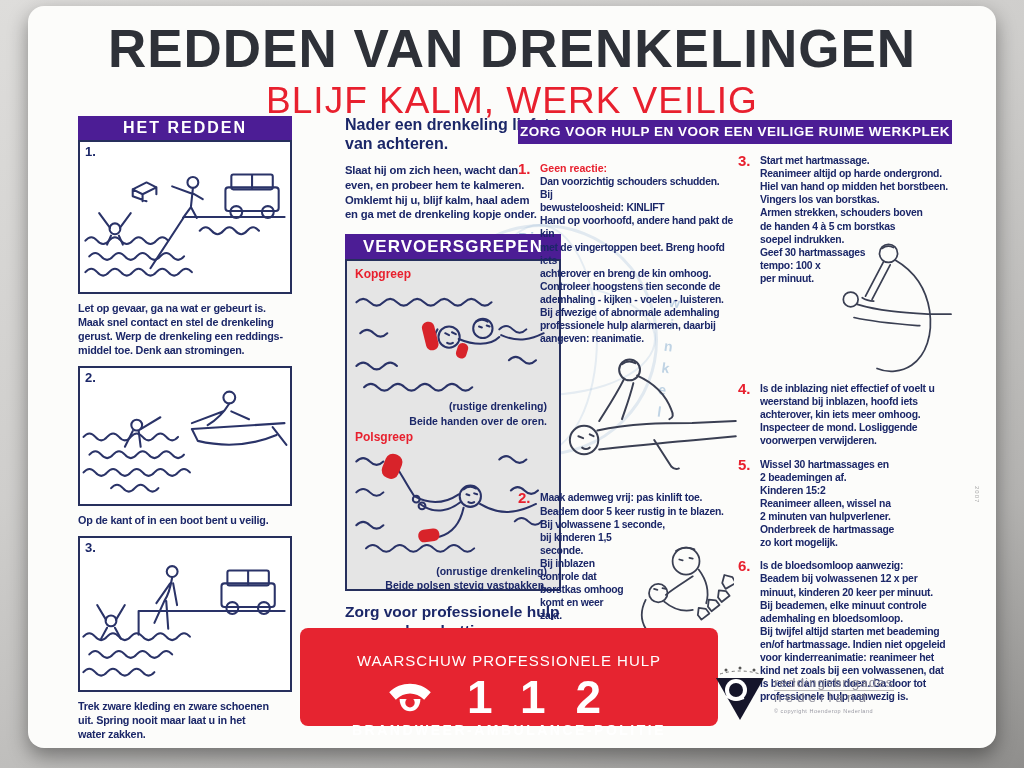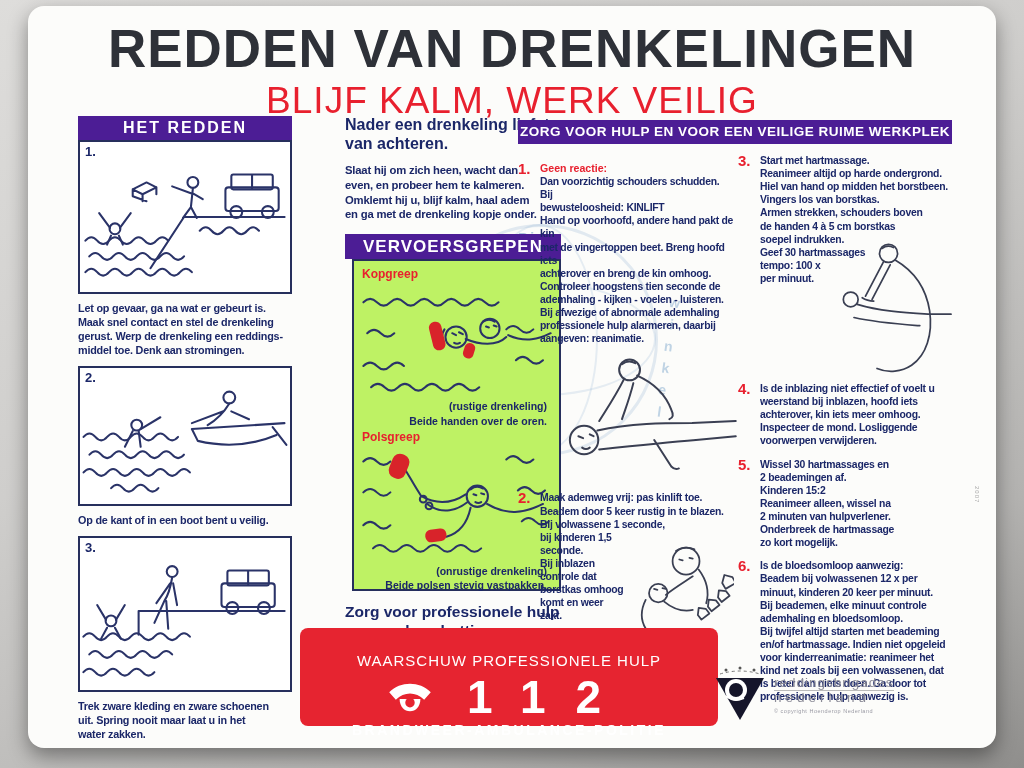--- a/index.html
+++ b/index.html
@@ -20,21 +20,21 @@
   .col3{left:490px;top:148px;width:216px;}
   .col4{left:710px;top:148px;width:214px;}
   .hr-bar{height:24px;line-height:24px;font-size:16px;letter-spacing:2px;}
   .panel{border:2px solid #262f5c;background:#fff;position:relative;margin-top:0;}
   .pnum{position:absolute;top:2px;left:5px;font-size:13px;font-weight:800;color:#1b2768;}
   .cap{font-size:10.8px;line-height:1.3;font-weight:700;color:#1b2768;margin:7px 0 9px 0;letter-spacing:-.2px;}
   .app-title{font-size:16px;line-height:1.18;font-weight:800;color:#1b2768;}
   .app-body{font-size:11.3px;line-height:1.32;font-weight:700;color:#1b2768;margin-top:9px;letter-spacing:-.2px;}
   .free{font-size:16px;font-weight:800;color:#1b2768;margin-top:11px;}
   .vg-bar{margin-top:12px;height:25px;line-height:25px;font-size:17px;letter-spacing:1px;}
-  .gripbox{border:2px solid #262f5c;background:#bef264;padding:4px 6px 6px 6px;height:318px;margin-left:7px;}
+  .gripbox{border:2px solid #262f5c;background:#e5e5e5;padding:4px 6px 6px 6px;height:318px;}
   .griplabel{color:#e8202e;font-weight:800;font-size:12px;margin:2px 0 2px 2px;}
   .gripcap{text-align:right;font-size:10.5px;font-weight:700;color:#1b2768;line-height:1.35;margin-right:6px;}
   .shelter{font-size:15.5px;line-height:1.2;font-weight:800;color:#1b2768;margin-top:12px;}
   .helpbar{left:490px;top:114px;width:434px;height:24px;line-height:24px;font-size:13.5px;letter-spacing:.5px;}
   .step{position:relative;padding-left:22px;margin-bottom:10px;}
   .snum{position:absolute;left:0;top:-2px;font-size:15px;font-weight:800;color:#e8202e;}
   .stext{font-size:10.4px;line-height:1.26;font-weight:700;color:#1b2768;letter-spacing:-.25px;}
   .redlabel{color:#e8202e;font-weight:800;font-size:10.6px;margin:8px 0 1px 0;}
   .figwrap{text-align:center;margin:4px 0 6px 0;}
   .redbanner{left:272px;top:622px;width:418px;height:98px;background:#e62430;border-radius:8px;

